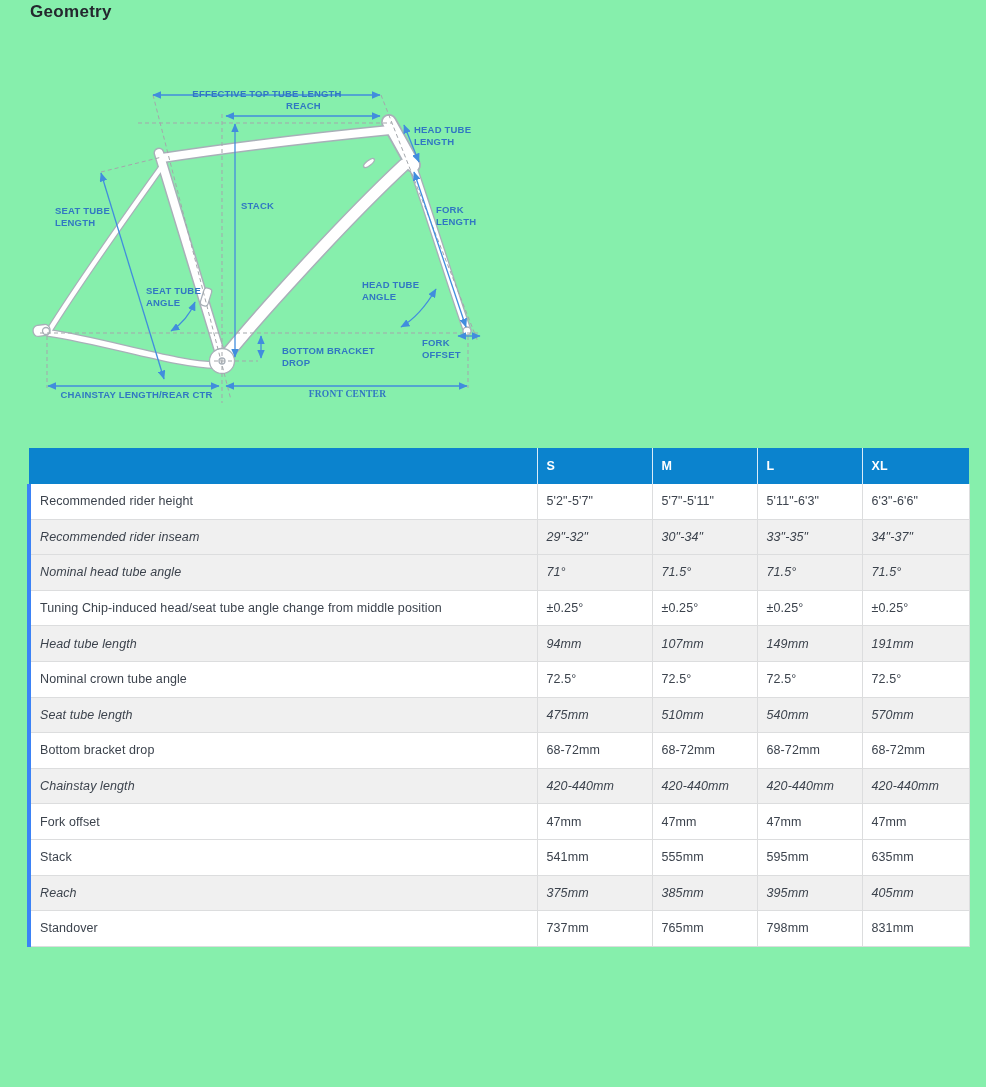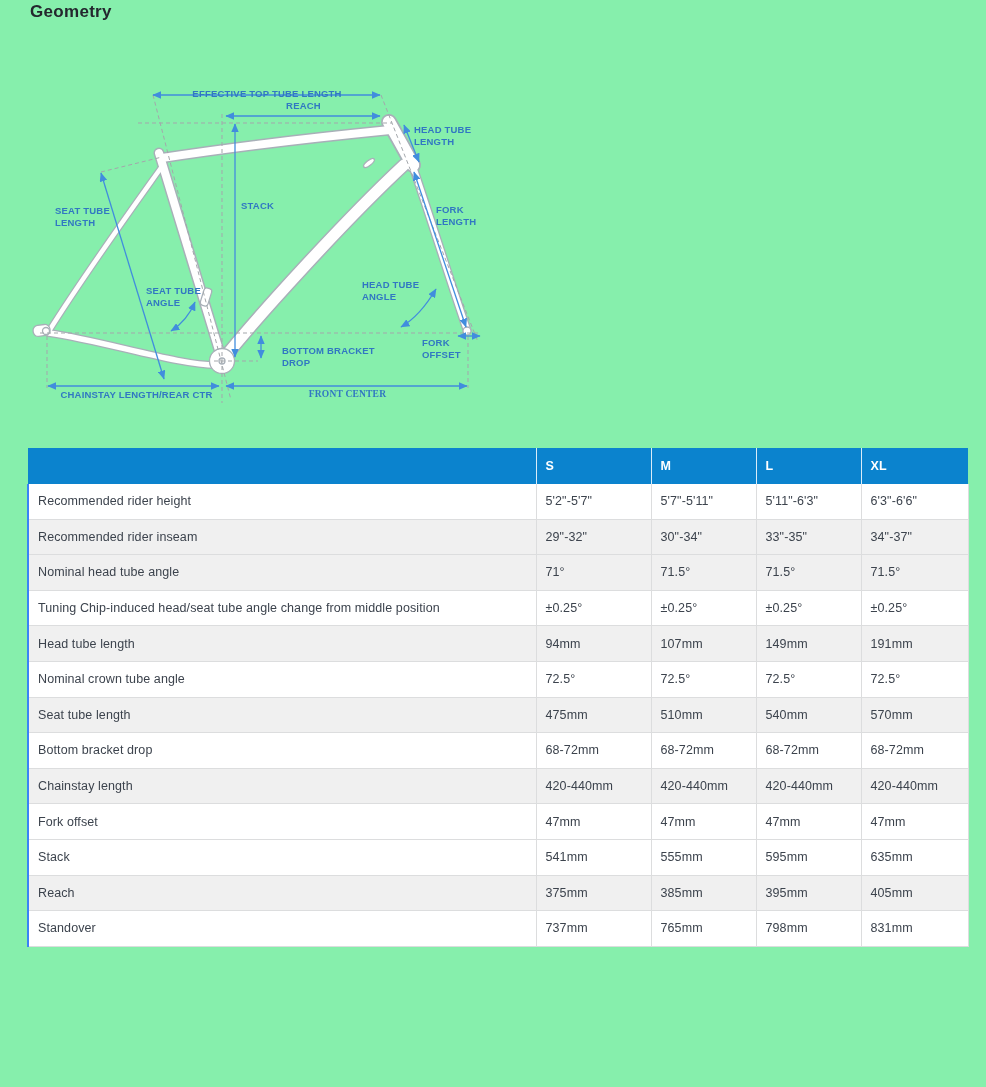--- a/index.html
+++ b/index.html
@@ -17,23 +17,23 @@
 
   
   #geo-table{position:absolute;left:27px;top:448px;width:940px;border-collapse:collapse;
     table-layout:fixed;font-size:12.5px;color:#3c434d;letter-spacing:.1px;}
   #geo-table thead th{background:#0b83ce;color:#ffffff;font-weight:600;text-align:left;
     height:36px;padding:0 0 0 9px;font-size:12.5px;border-left:1px solid rgba(255,255,255,.85);}
   #geo-table thead th:first-child{border-left:none;}
   #geo-table td{height:34.6px;padding:0 4px 0 9px;border-bottom:1px solid #dcddde;
     overflow:hidden;white-space:nowrap;}
   #geo-table .value-cell{border-left:1px solid #dcddde;}
-  #geo-table .label-cell{border-left:2px solid #3b82f6;}
+  #geo-table .label-cell{border-left:4px solid #3b82f6;}
   #geo-table td:last-child{border-right:1px solid #dcddde;}
-  #geo-table tr.alt td{background:#f0f0f0;}
+  #geo-table tr.alt td{background:#f0f0f0;font-style:italic;}
   #geo-table tr td{background:#ffffff;}
   #geo-table tr.alt td{background:#f0f0f0;}
 </style>
 </head>
 <body>
 
 <div id="page">
 
   <div class="page-title">Geometry</div>
 

